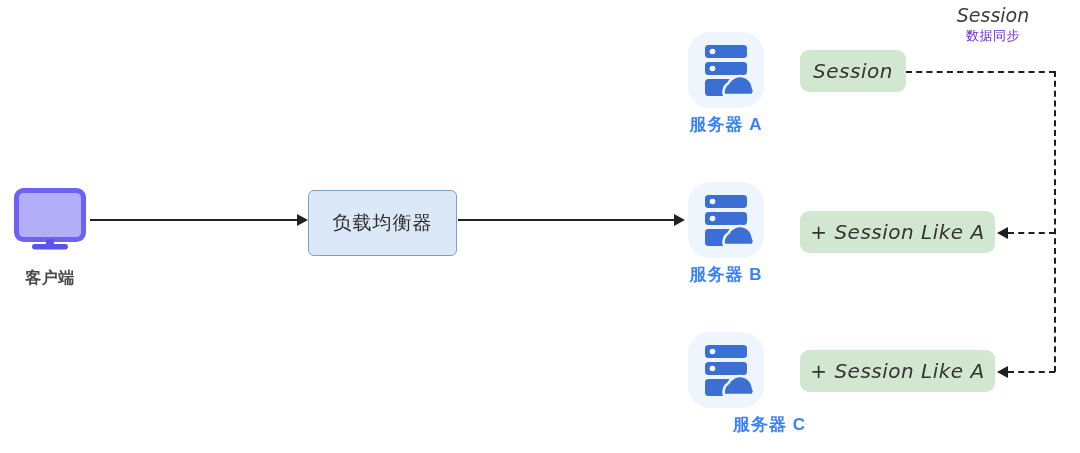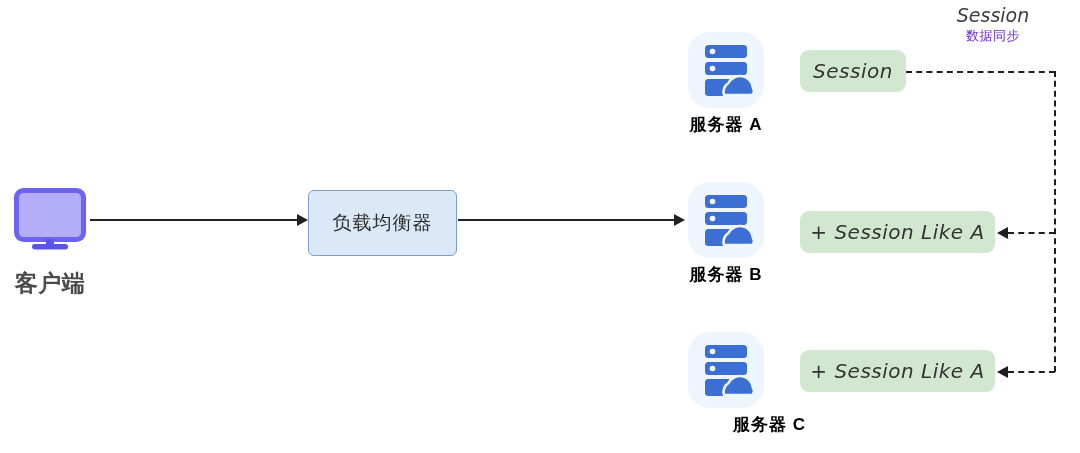--- a/index.html
+++ b/index.html
@@ -17,21 +17,21 @@
     background: #ffffff;
     overflow: hidden;
   }
   .abs { position: absolute; }
 
   
   #client-icon { left: 14px; top: 188px; width: 72px; height: 62px; }
   #client-label {
     left: 0px; top: 268px; width: 100px;
     text-align: center;
-    font-size: 23px;
+    font-size: 16px;
     font-weight: bold;
     color: #4a4a4a;
     letter-spacing: 0.5px;
   }
 
   
   #lb-box {
     left: 308px; top: 190px;
     width: 149px; height: 66px;
     background: #dbe8f7;
@@ -62,21 +62,21 @@
 
   
   .server-icon-wrap {
     width: 76px; height: 76px;
   }
   .server-label {
     width: 160px;
     text-align: center;
     font-size: 17px;
     font-weight: bold;
-    color: #000000;
+    color: #3b82f6;
     letter-spacing: 1px;
   }
 
   
   .session-box {
     background: #d2e7d0;
     border-radius: 9px;
     display: flex;
     align-items: center;
     justify-content: center;

